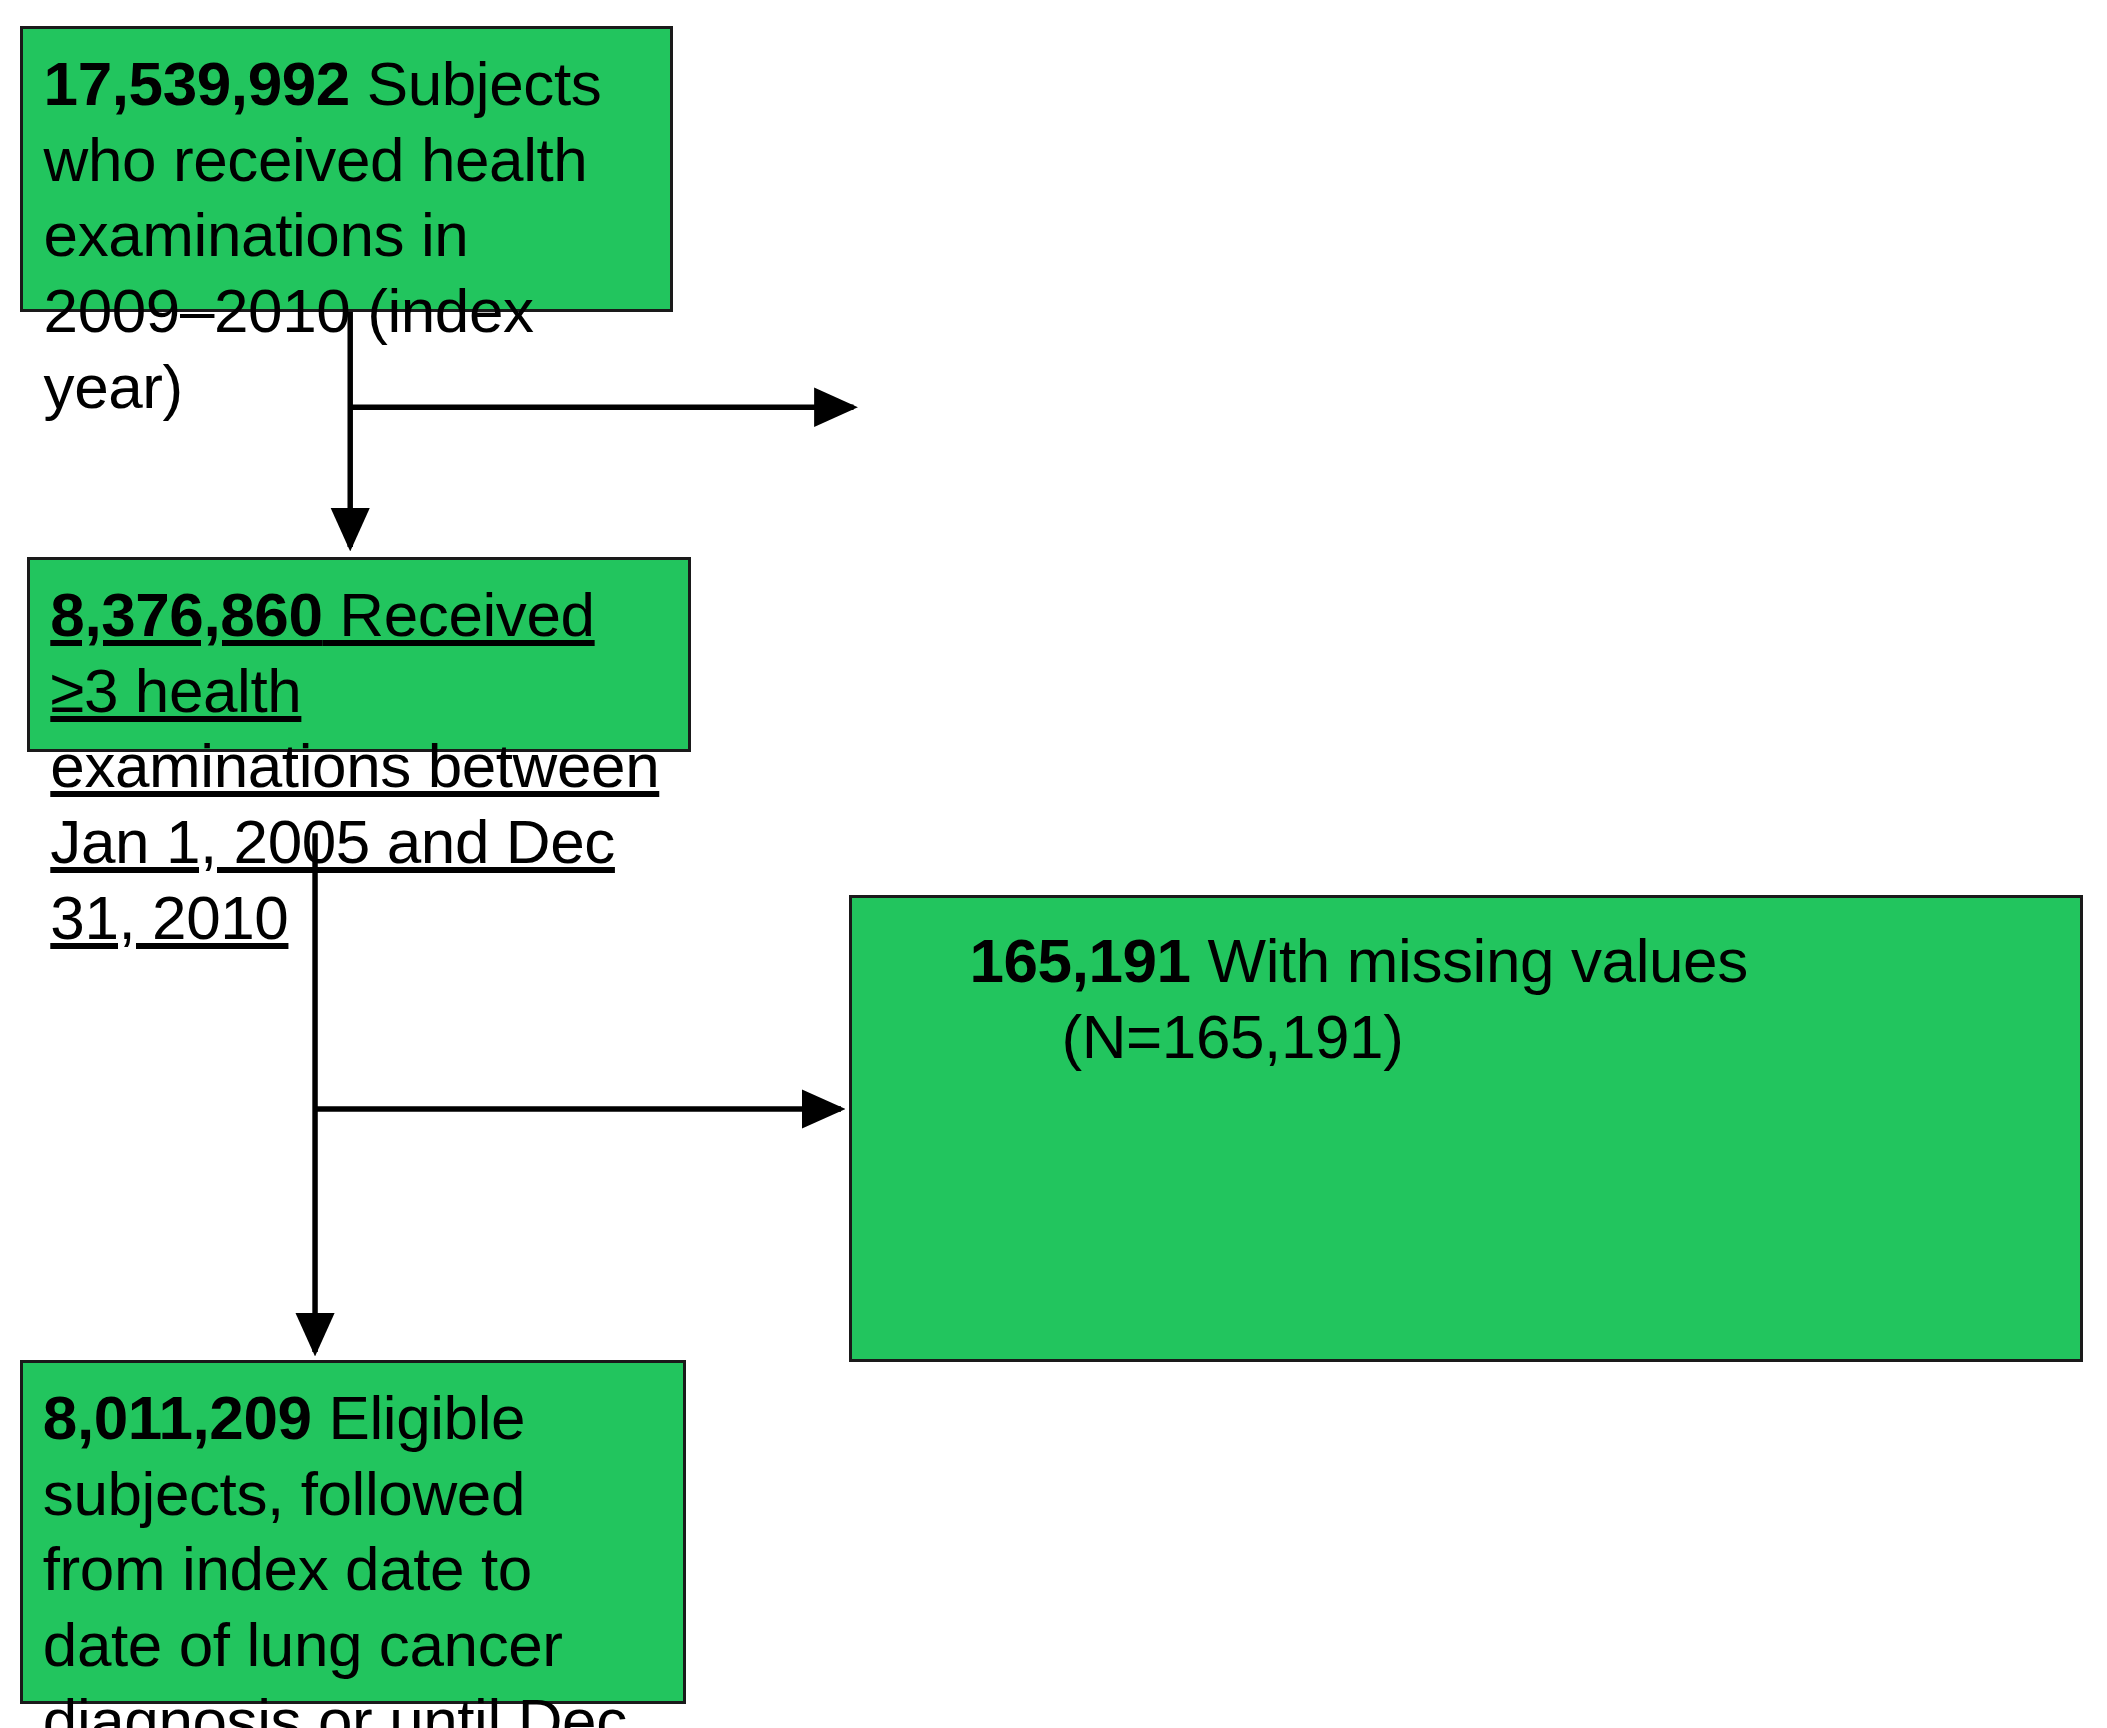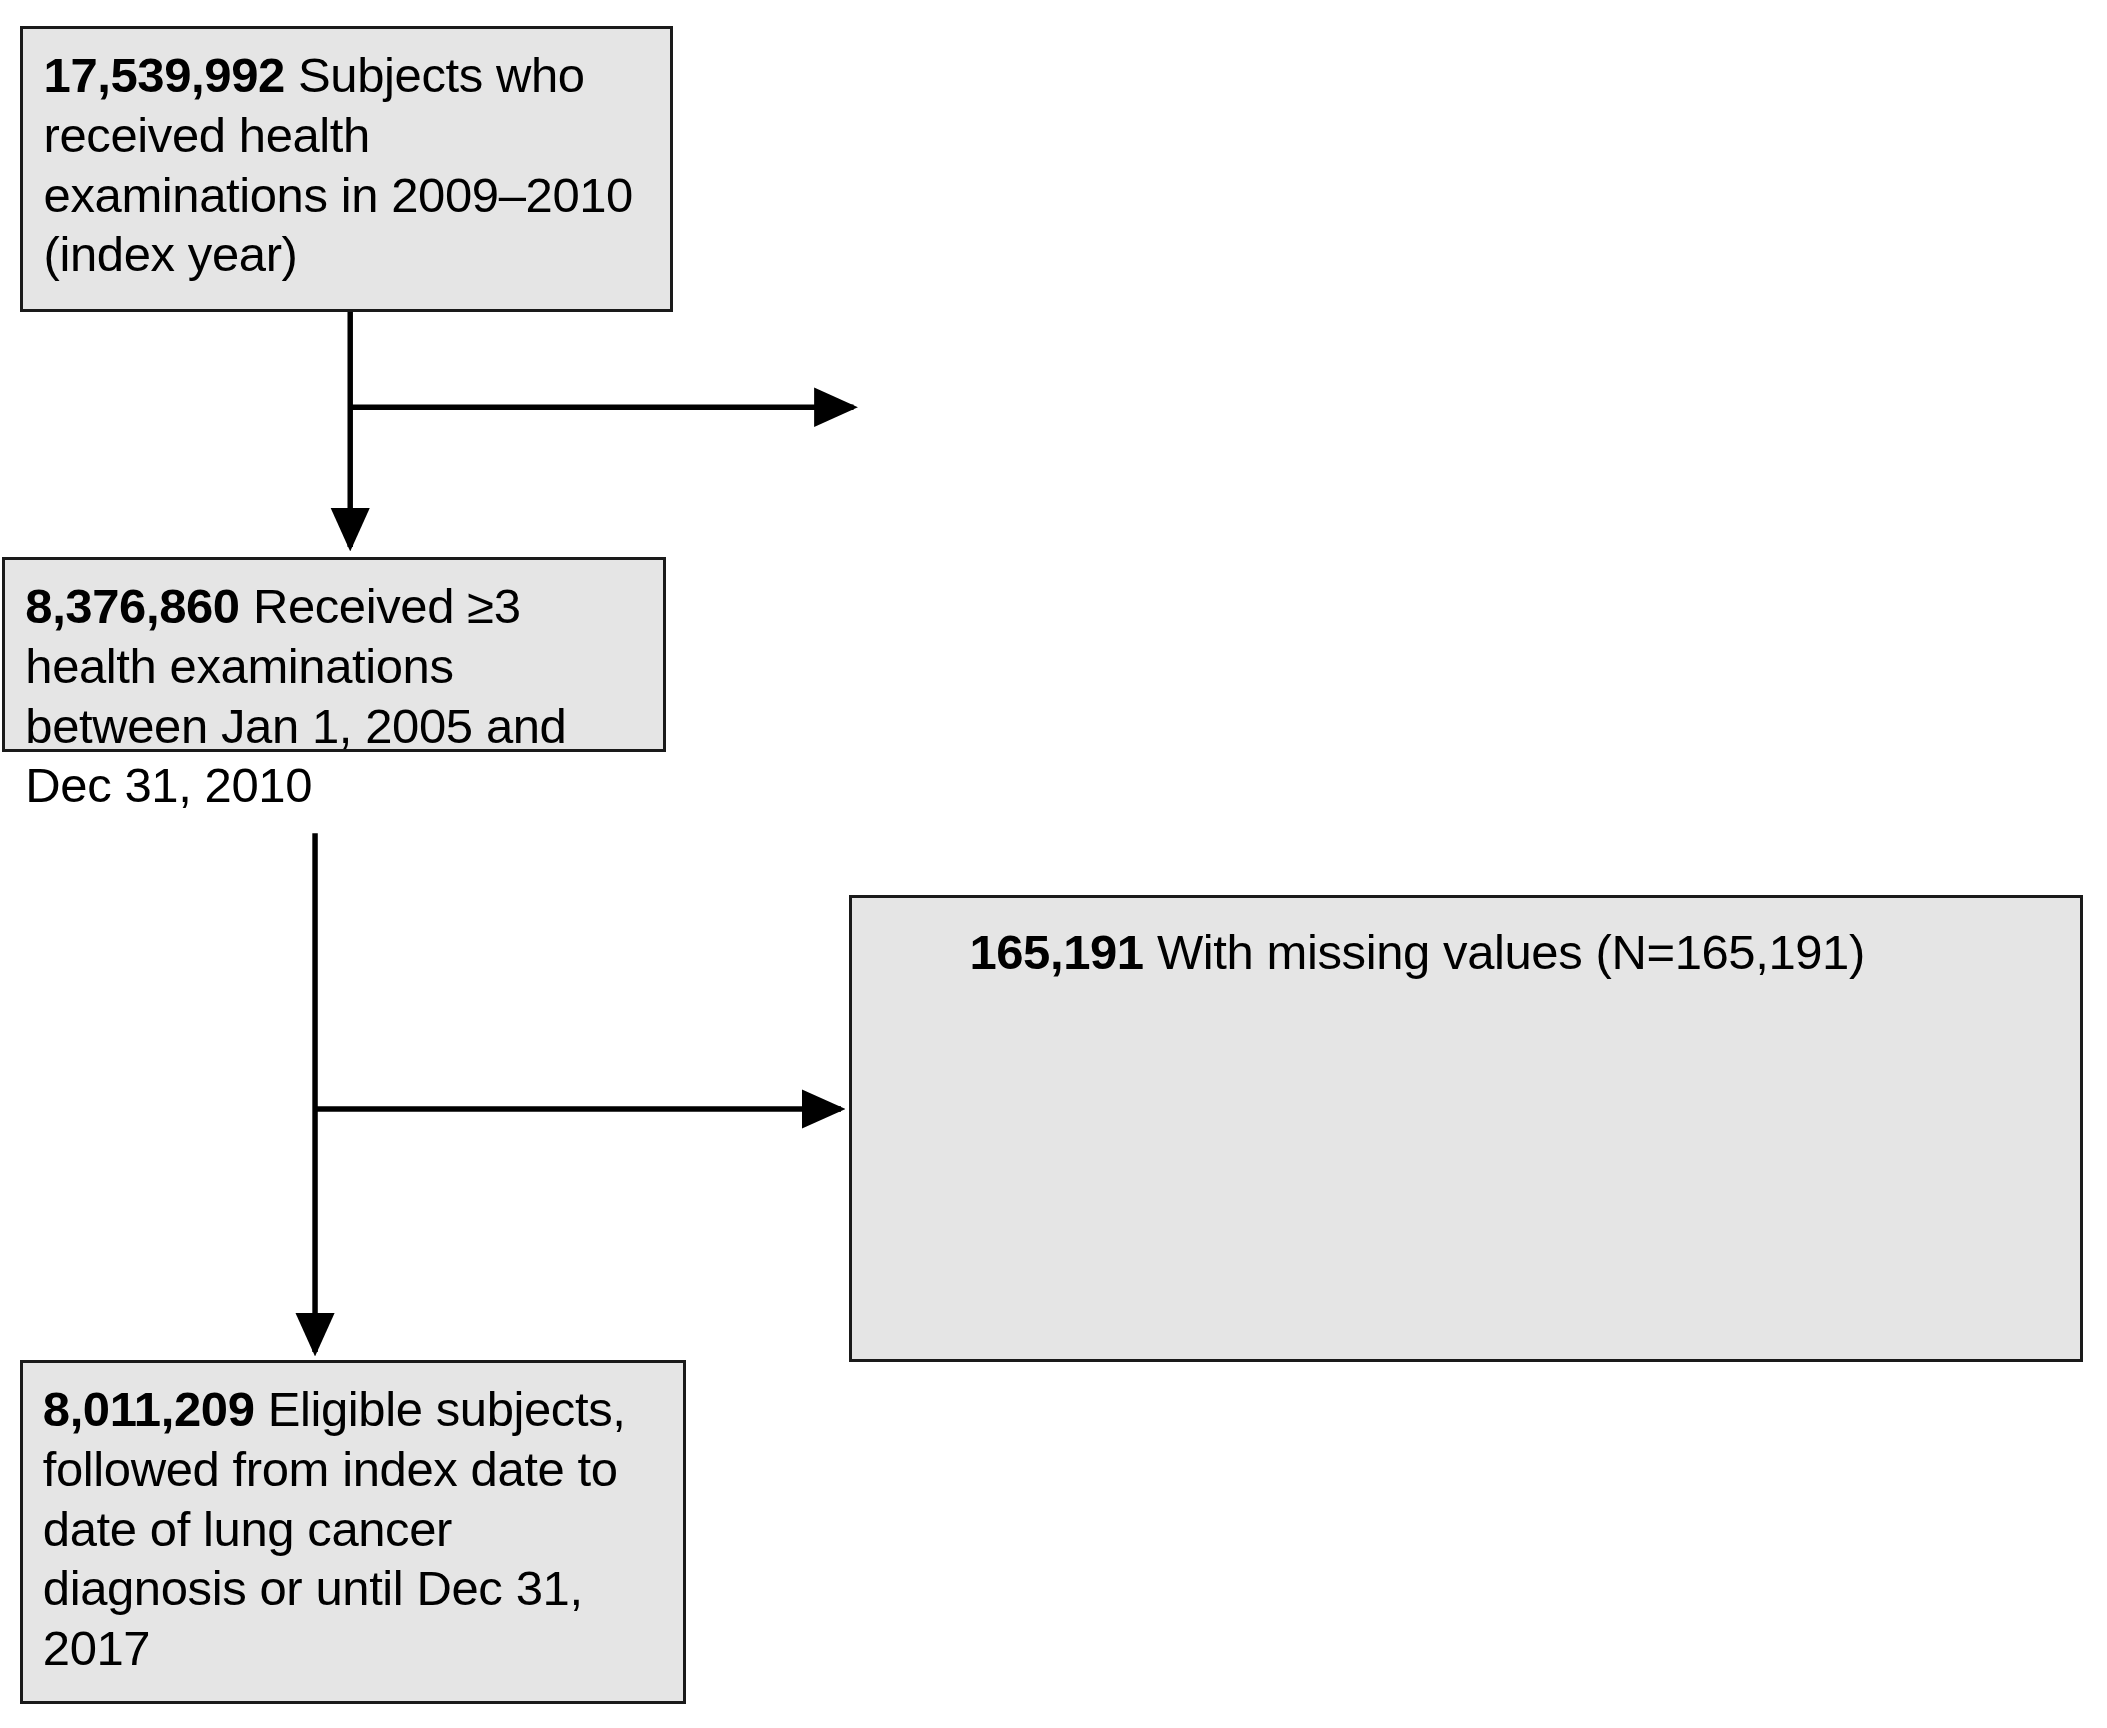--- a/index.html
+++ b/index.html
@@ -13,35 +13,35 @@
     height: 1728px;
     background: #ffffff;
     font-family: "Liberation Sans", sans-serif;
     color: #000000;
     overflow: hidden;
   }
   .node {
     position: absolute;
     box-sizing: border-box;
     border: 3.1px solid #1a1a1a;
-    background: #e5e5e5;
+    background: #22c55e;
     padding: 17px 20.3px 14px 20.3px;
-    font-size: 49px;
+    font-size: 62px;
     line-height: 1.22;
     letter-spacing: -0.4px;
   }
   .node .num {
     font-weight: bold;
   }
   
   #node-source   { left: 20.3px;   top: 26px;   width: 653px;  height: 286px; }
   
   #node-excl-1   { left: 862px; top: 277px;  width: 664px;  height: 278px; }
   
-  #node-stage-2  { left: 2px;   top: 557px;  width: 664px;  height: 195px; }
+  #node-stage-2  { left: 27px;   top: 557px;  width: 664px;  height: 195px; text-decoration: underline; }
   
   #node-excl-2   { left: 849px; top: 895px; width: 1234px; height: 467px; padding: 20.3px 15.6px 14px 23.4px; }
   
   #node-eligible { left: 19.5px;   top: 1360px; width: 666px;  height: 344px; }
 
   .excl-list {
     list-style: none;
     margin: 4.7px 0 0 0;
     padding: 0;
   }

